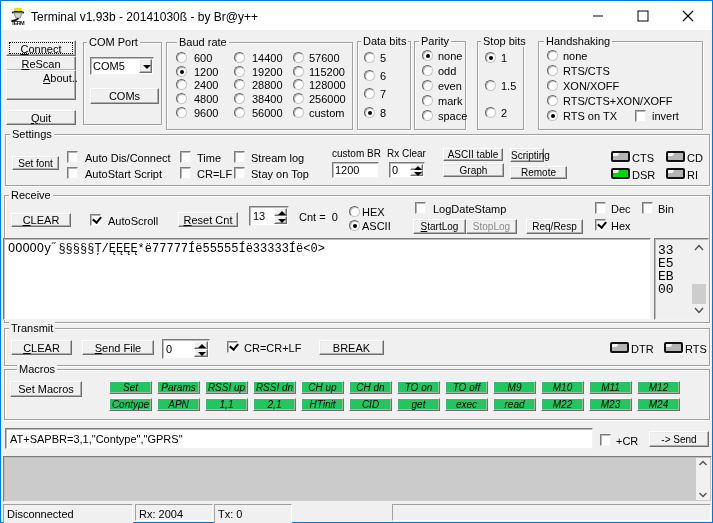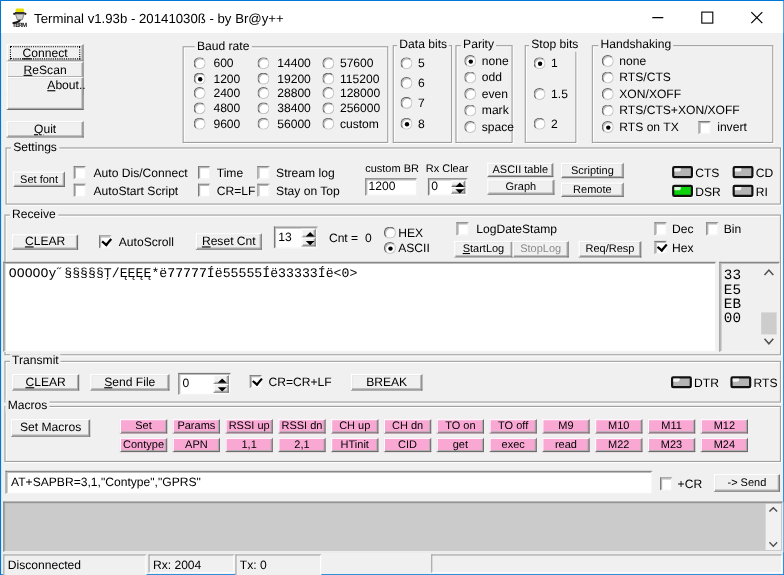--- a/index.html
+++ b/index.html
@@ -46,22 +46,22 @@
 .spin { position:absolute; width:13px; background:#f0f0f0;
   border:1px solid; border-color:#ffffff #6d6d6d #6d6d6d #ffffff;
   box-shadow:inset -1px -1px 0 #b0b0b0; }
 .tri-u { position:absolute; width:0; height:0; border-left:4px solid transparent;
   border-right:4px solid transparent; border-bottom:4px solid #000; }
 .tri-d { position:absolute; width:0; height:0; border-left:4px solid transparent;
   border-right:4px solid transparent; border-top:4px solid #000; }
 .mono { font-family:"Liberation Mono", monospace; }
 .sunkpanel { border:1px solid; border-color:#a0a0a0 #ffffff #ffffff #a0a0a0; background:#f0f0f0; }
 .mbtn { position:absolute; width:43px; height:13px; line-height:12px; font-size:10px; text-align:center;
-  background:#f9a8d4; border:1px solid; border-color:#ffffff #6d6d6d #6d6d6d #ffffff;
-  box-shadow:inset -1px -1px 0 #b0b0b0; }
+  background:#22c55e; border:1px solid; border-color:#ffffff #6d6d6d #6d6d6d #ffffff;
+  box-shadow:inset -1px -1px 0 #b0b0b0;font-style:italic; }
 </style>
 </head>
 <body>
 <div id="win">
   <div id="titlebar">
     <svg class="abs" style="left:10px;top:6px" width="14" height="18" viewBox="0 0 14 18">
       <rect x="3.2" y="0.8" width="7.6" height="3.4" rx="1" fill="#e8e000"></rect>
       <rect x="2.6" y="4" width="8.8" height="1.8" fill="#1c1c1c"></rect>
       <circle cx="1.9" cy="5.6" r="1" fill="#1c1c1c"></circle>
       <circle cx="12.1" cy="5.6" r="1" fill="#1c1c1c"></circle>
@@ -80,20 +80,30 @@
   <div id="client" class="abs" style="left:1px;top:30px;width:711px;height:492px;">
 
     <div class="btn" style="left:4px;top:9px;width:70px;height:16px;">
       <div class="abs" style="left:2px;top:1px;right:2px;bottom:1px;border:1px dotted #000;"><u>C</u>onnect</div>
     </div>
     <div class="btn" style="left:4px;top:25px;width:70px;height:15px;line-height:14px;"><u>R</u>eScan</div>
     <div class="btn" style="left:4px;top:40px;width:70px;height:15px;line-height:14px;"><u>H</u>elp</div>
     <div class="btn" style="left:4px;top:39px;width:70px;height:30px;line-height:14px;padding-left:36px;"><u>A</u>bout..</div>
     <div class="btn" style="left:4px;top:79px;width:70px;height:15px;line-height:14px;"><u>Q</u>uit</div>
 
+    <div class="grp" style="left:81px;top:11px;width:79px;height:83px;">
+      <div class="grplbl" style="left:3px;">COM Port</div>
+      <div class="field" style="left:6px;top:14px;width:64px;height:18px;">
+        <div class="lbl" style="left:2px;top:2px;">COM5</div>
+        <div class="btn" style="right:1px;top:1px;width:13px;height:14px;">
+          <div class="tri-d" style="left:3px;top:5px;"></div>
+        </div>
+      </div>
+      <div class="btn" style="left:6px;top:45px;width:69px;height:16px;line-height:15px;">COMs</div>
+    </div>
 
     <div class="grp" style="left:164px;top:11px;width:187px;height:88px;">
       <div class="grplbl" style="left:10px;">Baud rate</div>
       <div class="radio" style="left:9px;top:9px;"></div>
         <div class="lbl" style="left:27px;top:9px;">600</div>
       <div class="radio sel" style="left:9px;top:23px;"></div>
         <div class="lbl" style="left:27px;top:23px;">1200</div>
       <div class="radio" style="left:9px;top:36px;"></div>
         <div class="lbl" style="left:27px;top:36px;">2400</div>
       <div class="radio" style="left:9px;top:50px;"></div>
@@ -198,21 +208,21 @@
           <div class="lbl" style="left:2px;top:1px;">0</div>
         <div class="spin" style="right:1px;top:1px;height:6px;">
             <div class="tri-u" style="left:3px;top:1px;"></div>
           </div>
         <div class="spin" style="right:1px;top:7px;height:6px;">
             <div class="tri-d" style="left:3px;top:1px;"></div>
           </div>
       </div>
       <div class="btn small" style="left:437px;top:13px;width:60px;height:13px;line-height:12px;">ASCII table</div>
       <div class="btn small" style="left:437px;top:28px;width:61px;height:14px;line-height:13px;">Graph</div>
-      <div class="btn small" style="left:504px;top:13px;width:57px;height:14px;line-height:13px;">Scripting</div>
+      <div class="btn small" style="left:504px;top:13px;width:34px;height:14px;line-height:13px;">Scripting</div>
       <div class="btn small" style="left:504px;top:31px;width:57px;height:13px;line-height:12px;">Remote</div>
       <div class="led" style="left:605px;top:16px;"></div>
         <div class="lbl" style="left:626px;top:17px;text-align:center;">CTS</div>
       <div class="led on" style="left:605px;top:33px;"></div>
         <div class="lbl" style="left:626px;top:34px;">DSR</div>
       <div class="led" style="left:660px;top:16px;"></div>
         <div class="lbl" style="left:681px;top:17px;">CD</div>
       <div class="led" style="left:660px;top:33px;"></div>
         <div class="lbl" style="left:681px;top:34px;">RI</div>
     </div>
@@ -279,21 +289,21 @@
       <div class="chk on" style="left:222px;top:12px;"></div>
       <div class="lbl" style="left:239px;top:13px;">CR=CR+LF</div>
       <div class="btn" style="left:314px;top:11px;width:65px;height:15px;line-height:14px;">BREAK</div>
       <div class="led" style="left:605px;top:13px;"></div>
         <div class="lbl" style="left:626px;top:14px;">DTR</div>
       <div class="led" style="left:659px;top:13px;"></div>
         <div class="lbl" style="left:680px;top:14px;">RTS</div>
     </div>
 
     <div class="grp" style="left:2px;top:338px;width:706px;height:51px;">
-      <div class="grplbl" style="left:0;">Macros</div>
+      <div class="grplbl" style="left:12px;">Macros</div>
       <div class="btn" style="left:5px;top:11px;width:72px;height:16px;line-height:15px;">Set Macros</div>
       <div class="mbtn" style="left:104px;top:11px;">Set</div>
       <div class="mbtn" style="left:152px;top:11px;">Params</div>
       <div class="mbtn" style="left:200px;top:11px;">RSSI up</div>
       <div class="mbtn" style="left:248px;top:11px;">RSSI dn</div>
       <div class="mbtn" style="left:296px;top:11px;">CH up</div>
       <div class="mbtn" style="left:344px;top:11px;">CH dn</div>
       <div class="mbtn" style="left:392px;top:11px;">TO on</div>
       <div class="mbtn" style="left:440px;top:11px;">TO off</div>
       <div class="mbtn" style="left:488px;top:11px;">M9</div>

